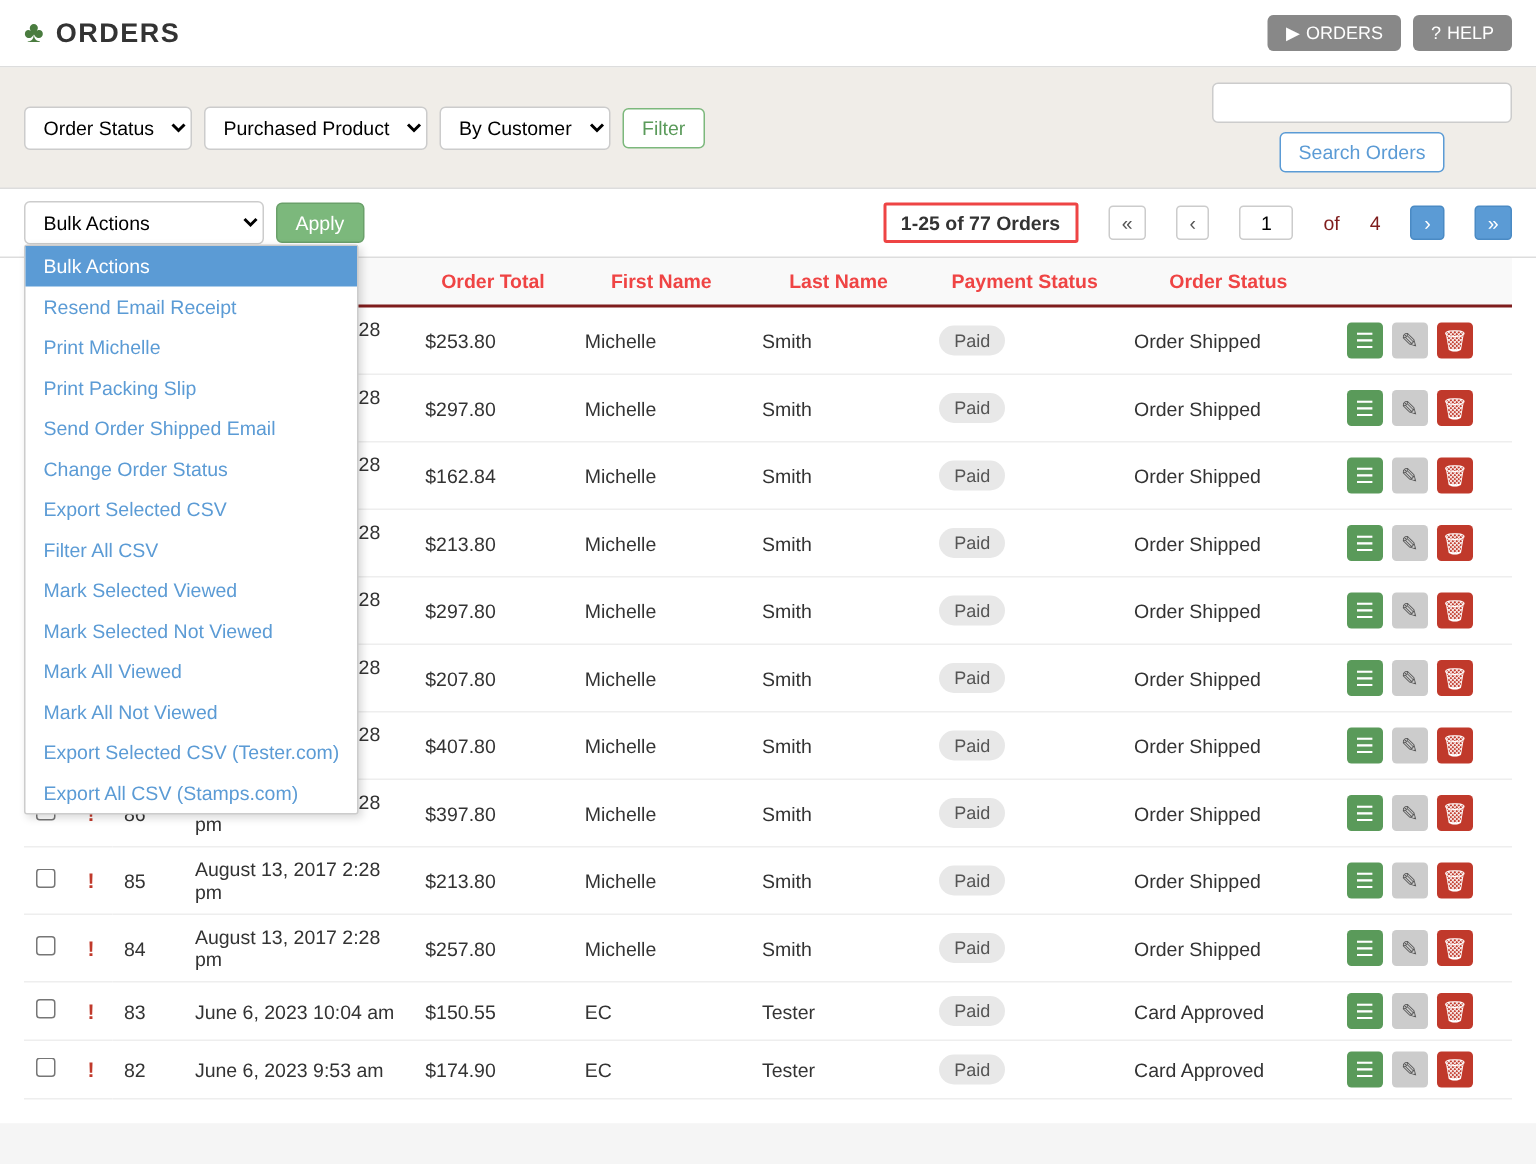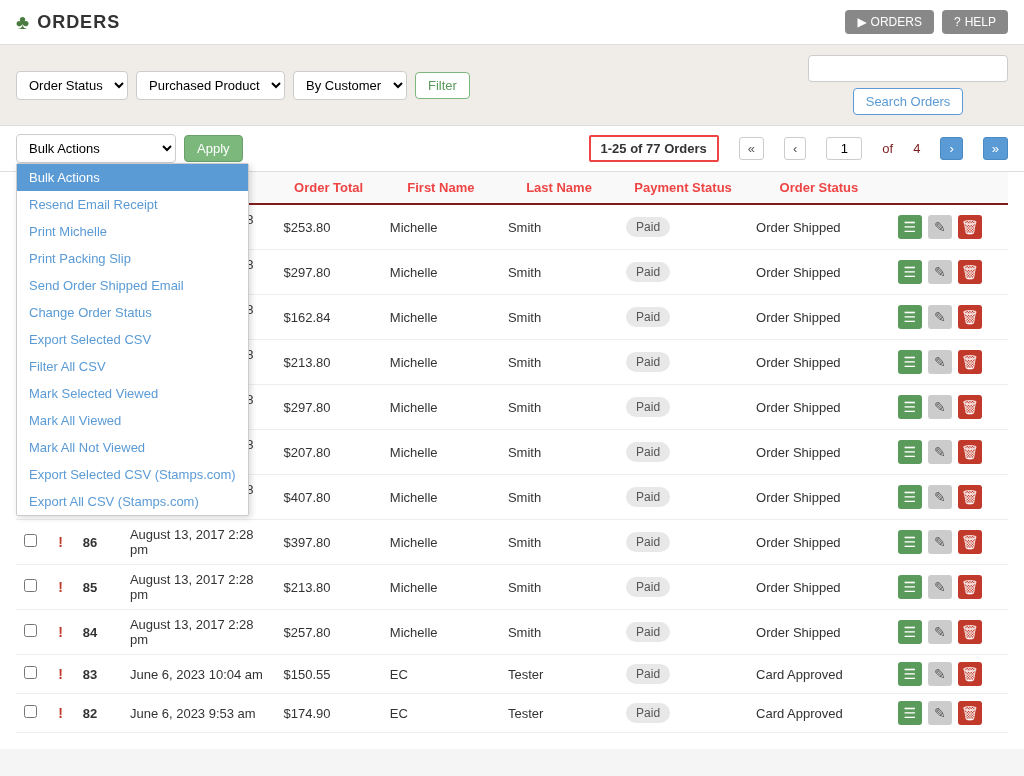--- a/index.html
+++ b/index.html
@@ -236,21 +236,21 @@
       align-items: center;
       justify-content: center;
       cursor: pointer;
       font-size: 14px;
     }
     .action-icon.green { background: #5a9a5a; color: #fff; }
     .action-icon.pencil { background: #ccc; color: #555; }
     .action-icon.trash { background: #c0392b; color: #fff; }
     .col-check { width: 24px; }
     .col-excl { width: 16px; }
-    .col-id { width: 40px; font-weight: bold; }
+    .col-id { width: 40px; }
     .col-date { width: 130px; }
     .col-total { width: 90px; }
     .col-name { width: 100px; }
     .col-last { width: 100px; }
     .col-pay { width: 110px; }
     .col-status { width: 120px; }
     .col-actions { width: 90px; }
     .excl-mark { color: #c0392b; font-weight: bold; font-size: 14px; }
     input[type="checkbox"] { cursor: pointer; }
   </style>
@@ -300,23 +300,24 @@
     <div class="dropdown-menu">
       <div class="dropdown-item active">Bulk Actions</div>
       <div class="dropdown-item">Resend Email Receipt</div>
       <div class="dropdown-item">Print Michelle</div>
       <div class="dropdown-item">Print Packing Slip</div>
       <div class="dropdown-item">Send Order Shipped Email</div>
       <div class="dropdown-item">Change Order Status</div>
       <div class="dropdown-item">Export Selected CSV</div>
       <div class="dropdown-item">Filter All CSV</div>
       <div class="dropdown-item">Mark Selected Viewed</div>
+      <div class="dropdown-item">Mark Selected Not Viewed</div>
       <div class="dropdown-item">Mark All Viewed</div>
       <div class="dropdown-item">Mark All Not Viewed</div>
-      <div class="dropdown-item">Export Selected CSV (Stamps.com)</div>
+      <div class="dropdown-item">Export Selected CSV (Tester.com)</div>
       <div class="dropdown-item">Export All CSV (Stamps.com)</div>
     </div>
   </div>
   <button class="btn-apply">Apply</button>
 
   <div class="pagination">
     <span class="pagination-info">1-25 of 77 Orders</span>
     <button class="page-btn">«</button>
     <button class="page-btn">‹</button>
     <input class="page-input" type="text" value="1" style="">

